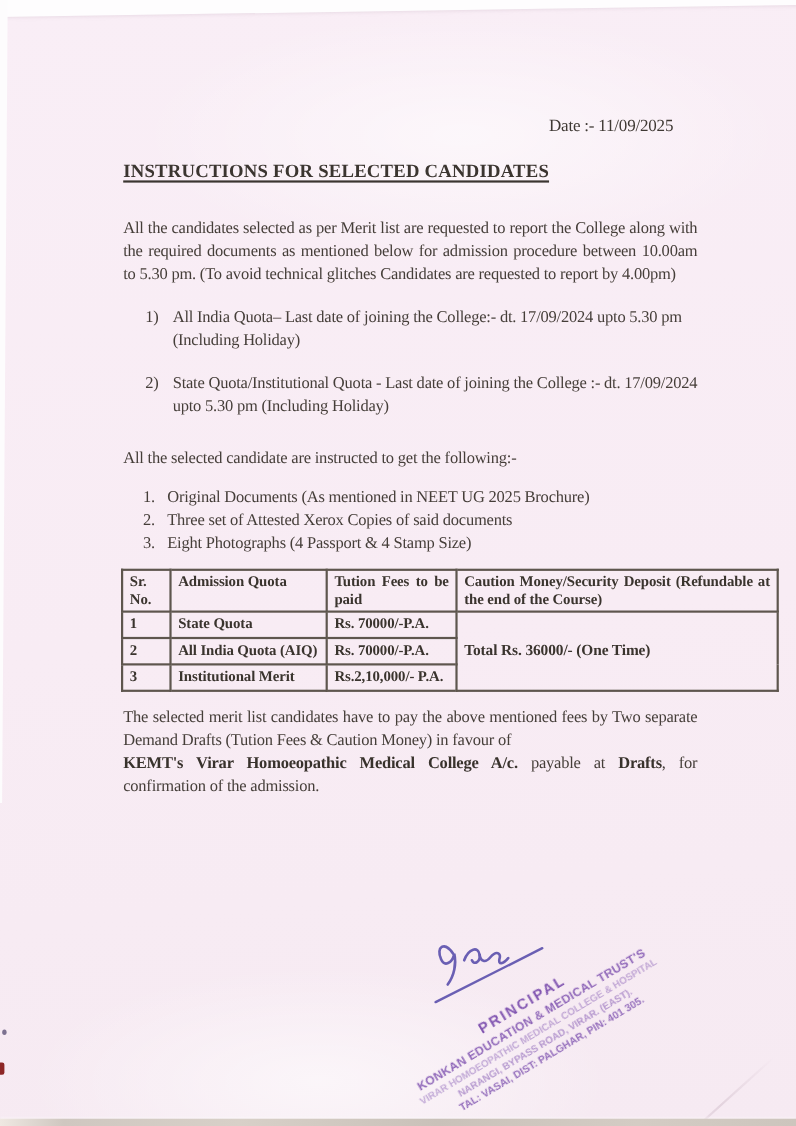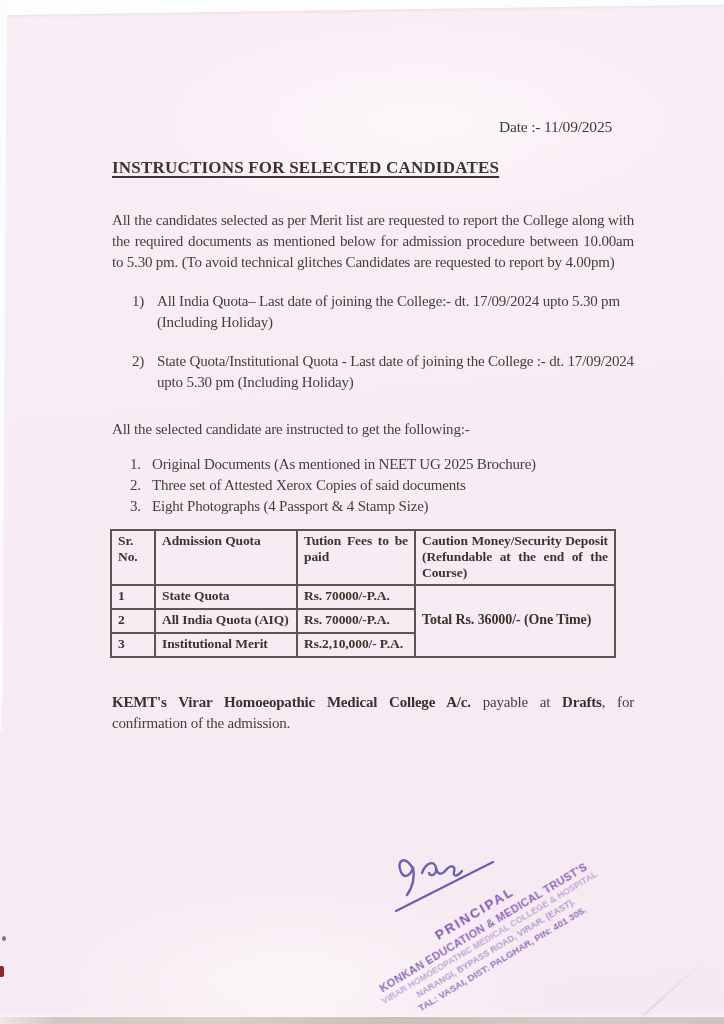--- a/index.html
+++ b/index.html
@@ -18,21 +18,21 @@
     background:#fdfcfd; transform:rotate(.4deg); transform-origin:top center; }
   .edge-bottom { position:absolute; left:0; right:0; bottom:0; height:7px;
     background:linear-gradient(90deg,#efe8e2 0%,#cfc7c0 8%,#d8d0c8 30%,#c9c1b9 55%,#d4ccc4 80%,#cdc5bd 100%);
     box-shadow:0 -2px 2px rgba(255,255,255,.4); }
   .mark-red { position:absolute; left:0; top:966px; width:4px; height:11px; background:#8d2626; border-radius:0 2px 2px 0; }
   .mark-dot { position:absolute; left:2px; top:936px; width:4px; height:5px; background:#53486f; border-radius:50%; opacity:.75; }
   .crease { position:absolute; right:4px; bottom:18px; width:130px; height:2px;
     background:linear-gradient(90deg, rgba(160,130,150,0), rgba(160,130,150,.22), rgba(160,130,150,0));
     transform:rotate(-42deg); }
 
-  .content { position:absolute; left:112px; top:12px; width:522px;
+  .content { position:absolute; left:112px; top:0; width:522px;
     font-size:15px; line-height:21px; letter-spacing:-0.2px; }
 
   .date-line { padding-top:104px; padding-right:22px; text-align:right; font-size:15.5px; color:#3f3934; }
 
   .title { margin:20px 0 0 0; text-align:left; font-size:17px; font-weight:bold; color:#3b3530;
     letter-spacing:.2px; text-decoration:underline; text-decoration-thickness:2px; text-underline-offset:3px; }
 
   .para { margin:0; }
   .justify { text-align:justify; }
   .intro { margin-top:32px; }
@@ -45,21 +45,21 @@
 
   .lead1 { margin-top:26px; }
 
   .rlist { margin-top:14px; padding-left:18px; }
   .ritem { display:flex; }
   .ritem .marker { width:22px; flex:none; }
 
   .note { margin-top:14px; }
   .fees-lead { margin-top:12px; }
 
-  table.fees { margin:12px 0 0 -2px; width:506px; border-collapse:collapse;
+  table.fees { margin:12px 0 0 -2px; width:598px; border-collapse:collapse;
     font-size:13.5px; line-height:1.2; font-weight:bold; color:#3a342e; letter-spacing:-0.1px;border-radius:21px; }
   table.fees th, table.fees td { border:2px solid #5e564e; padding:2px 6px; vertical-align:top; }
   table.fees th { text-align:justify; }
   table.fees td.merged { vertical-align:middle; font-size:14px; }
   table.fees td { height:18px; }
 
   .payment { margin-top:13px; }
   .payment strong { color:#38322c; }
 
   .signature { position:absolute; left:390px; top:846px; }
@@ -144,21 +144,21 @@
           <td>Rs. 70000/-P.A.</td>
         </tr>
         <tr>
           <td>3</td>
           <td>Institutional Merit</td>
           <td>Rs.2,10,000/- P.A.</td>
         </tr>
       </tbody>
     </table>
 
-    <p class="para justify payment"><br><strong>KEMT's Virar Homoeopathic Medical College A/c.</strong><span> payable at </span><strong>Drafts</strong><span>, for confirmation of the admission.</span></p>
+    <p class="para justify payment"><span>The selected merit list candidates have to pay the above mentioned fees by Two separate Demand Drafts (Tution Fees &amp; Caution Money) in favour of</span><br><strong>KEMT's Virar Homoeopathic Medical College A/c.</strong><span> payable at </span><strong>Drafts</strong><span>, for confirmation of the admission.</span></p>
 
   </div>
 
   <svg class="signature" width="160" height="85" viewBox="0 0 160 85">
     <g fill="none" stroke="#5b50ad" stroke-width="2.4" stroke-linecap="round" opacity="0.9">
       <path d="M22 21 C14 9 6 15 11 26 C14 33 21 30 23 21 C25 30 23 41 17 49"></path>
       <path d="M32 27 C36 16 45 14 46 22 C47 28 41 32 39 27"></path>
       <path d="M46 22 C47 28 51 30 56 24 C61 18 66 20 64 26 C63 31 67 31 72 25"></path>
       <path d="M6 65 L103 16" stroke-width="2.2"></path>
     </g>

